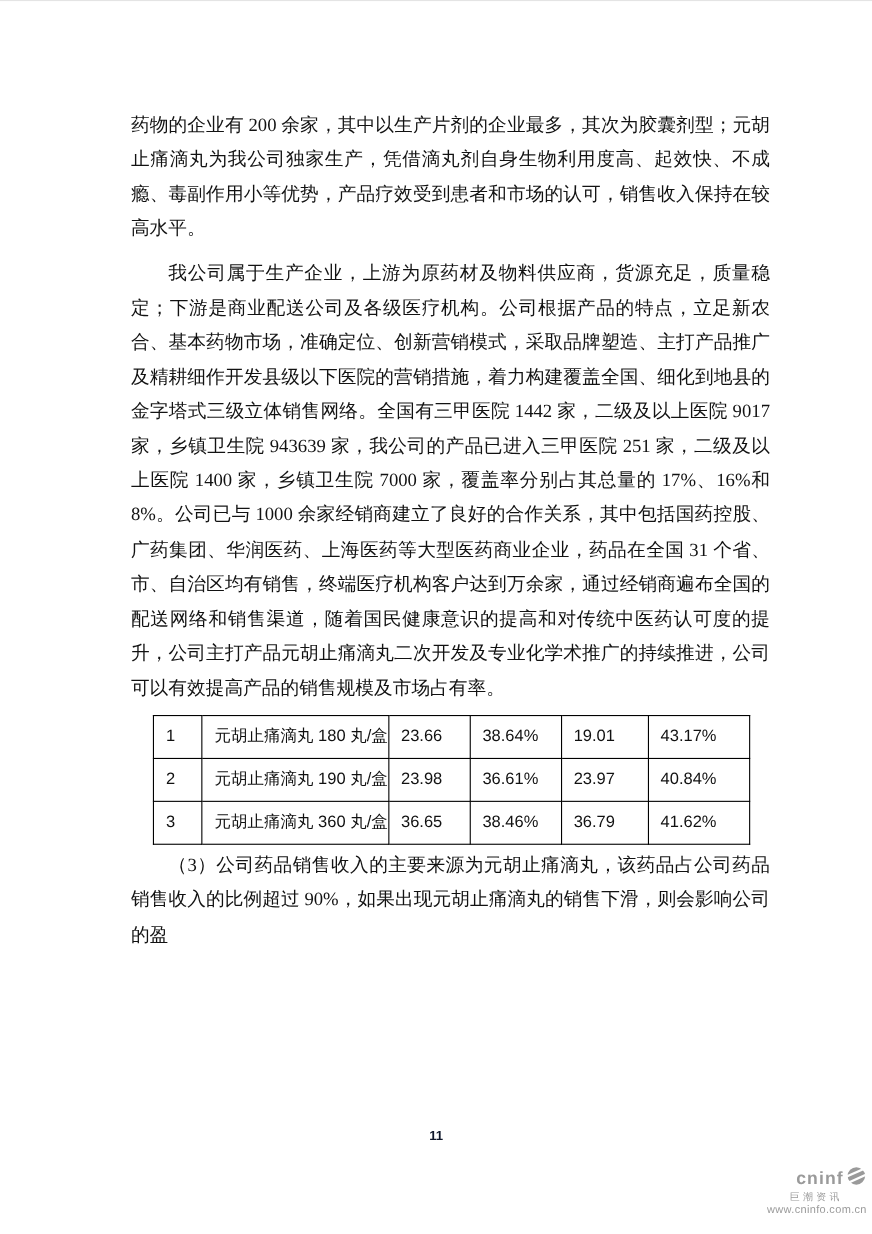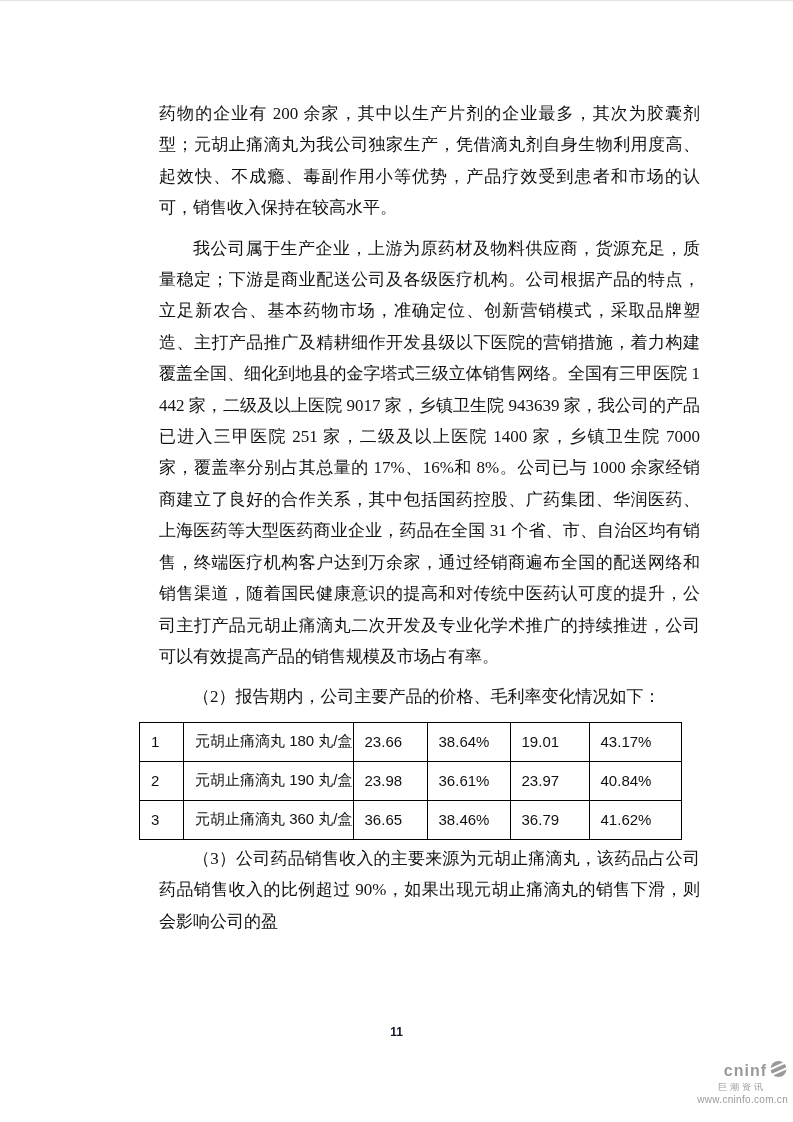--- a/index.html
+++ b/index.html
@@ -14,21 +14,20 @@
   }
   .content {
     padding: 97px 93px 0 119px;
   }
   .para {
     font-size: 17px;
     line-height: 31.4px;
     text-align: justify;
     margin-bottom: 9px;
     word-break: break-all;
-    margin-left: 40px;
   }
   .indent { text-indent: 2em; }
 
   table.price-table {
     border-collapse: collapse;
     margin: 6px 0 3px 20px;
     table-layout: fixed;
     font-family: "Liberation Sans", "DejaVu Sans", sans-serif;
     font-size: 15px;
     color: #111;
@@ -97,21 +96,20 @@
 </style>
 </head>
 <body>
 
 <div class="content">
 
   <p class="para">药物的企业有 200 余家，其中以生产片剂的企业最多，其次为胶囊剂型；元胡止痛滴丸为我公司独家生产，凭借滴丸剂自身生物利用度高、起效快、不成瘾、毒副作用小等优势，产品疗效受到患者和市场的认可，销售收入保持在较高水平。</p>
 
   <p class="para indent">我公司属于生产企业，上游为原药材及物料供应商，货源充足，质量稳定；下游是商业配送公司及各级医疗机构。公司根据产品的特点，立足新农合、基本药物市场，准确定位、创新营销模式，采取品牌塑造、主打产品推广及精耕细作开发县级以下医院的营销措施，着力构建覆盖全国、细化到地县的金字塔式三级立体销售网络。全国有三甲医院 1442 家，二级及以上医院 9017 家，乡镇卫生院 943639 家，我公司的产品已进入三甲医院 251 家，二级及以上医院 1400 家，乡镇卫生院 7000 家，覆盖率分别占其总量的 17%、16%和 8%。公司已与 1000 余家经销商建立了良好的合作关系，其中包括国药控股、广药集团、华润医药、上海医药等大型医药商业企业，药品在全国 31 个省、市、自治区均有销售，终端医疗机构客户达到万余家，通过经销商遍布全国的配送网络和销售渠道，随着国民健康意识的提高和对传统中医药认可度的提升，公司主打产品元胡止痛滴丸二次开发及专业化学术推广的持续推进，公司可以有效提高产品的销售规模及市场占有率。</p>
 
-  <p class="para indent">（2）报告期内，公司主要产品的价格、毛利率变化情况如下：</p>
 
   <table class="price-table">
     <colgroup>
       <col style="width:44px">
       <col style="width:161px">
       <col style="width:74px">
       <col style="width:83px">
       <col style="width:79px">
       <col style="width:92px">
     </colgroup>

